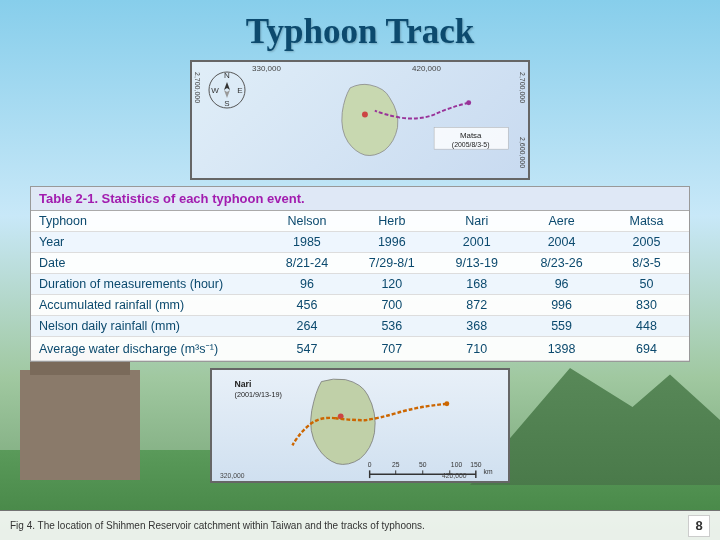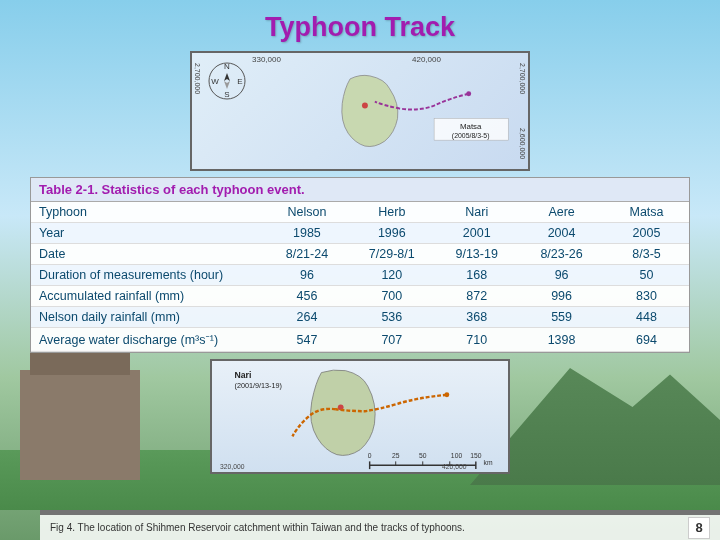--- a/index.html
+++ b/index.html
@@ -68,22 +68,21 @@
       position: absolute;
       bottom: 0;
       left: 0; right: 0;
       height: 30px;
       background: rgba(255,255,255,0.85);
       display: flex;
       align-items: center;
       justify-content: space-between;
       padding: 0 10px;
       z-index: 10;
-      border-top: 5px solid #737373;
-      margin-left: 40px;
+      border-top: 1px solid #737373;
     }
 
     .footer-text {
       font-size: 10px;
       color: #333;
     }
 
     .page-number {
       font-size: 13px;
       font-weight: bold;
@@ -107,25 +106,25 @@
     }
 
     
     .page-title-bar {
       background: rgba(255,255,255,0.0);
       text-align: center;
       padding: 12px 0 8px 0;
     }
 
     .page-title {
-      font-size: 27px;
+      font-size: 35px;
       font-weight: bold;
-      color: #a21caf;
+      color: #0c4a6e;
       text-shadow: 1px 1px 2px rgba(0,0,0,0.2);
-      font-family: Liberation Sans, sans-serif;
+      font-family: Liberation Serif, serif;
     }
 
     
     .map-top {
       margin: 0 auto 6px auto;
       width: 340px;
       height: 120px;
       background: #d8e8f8;
       border: 2px solid #666;
       position: relative;

